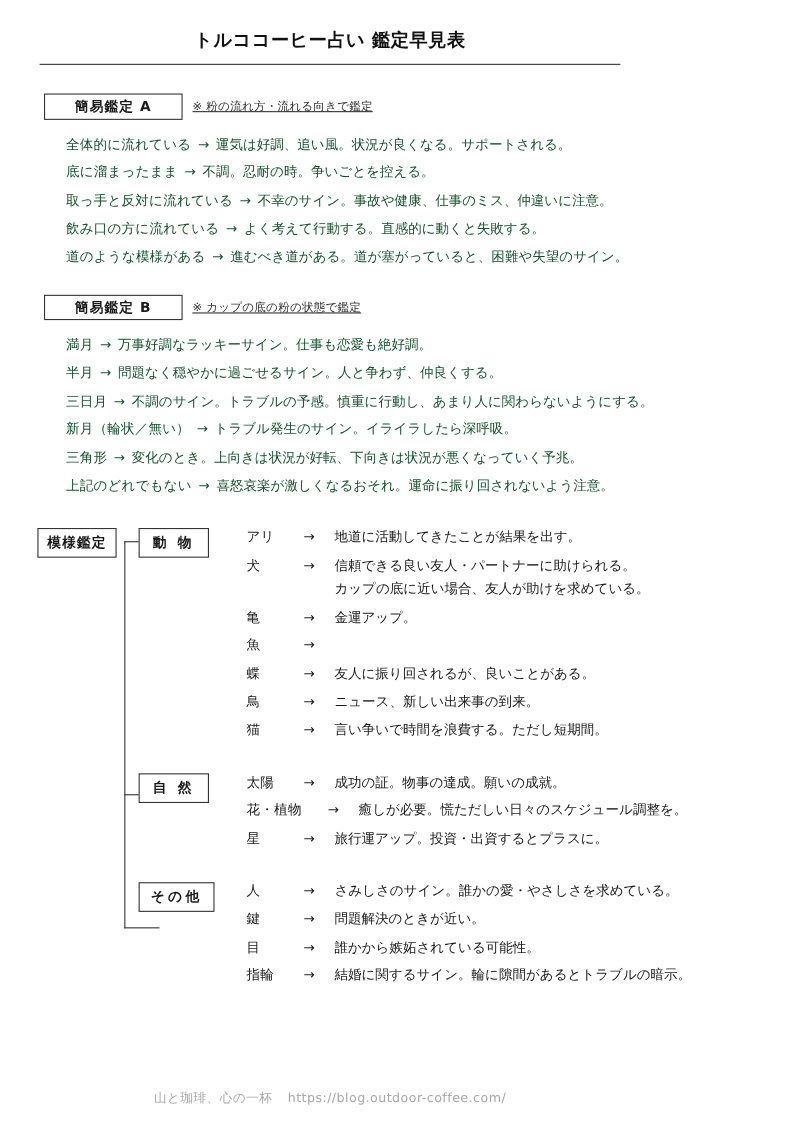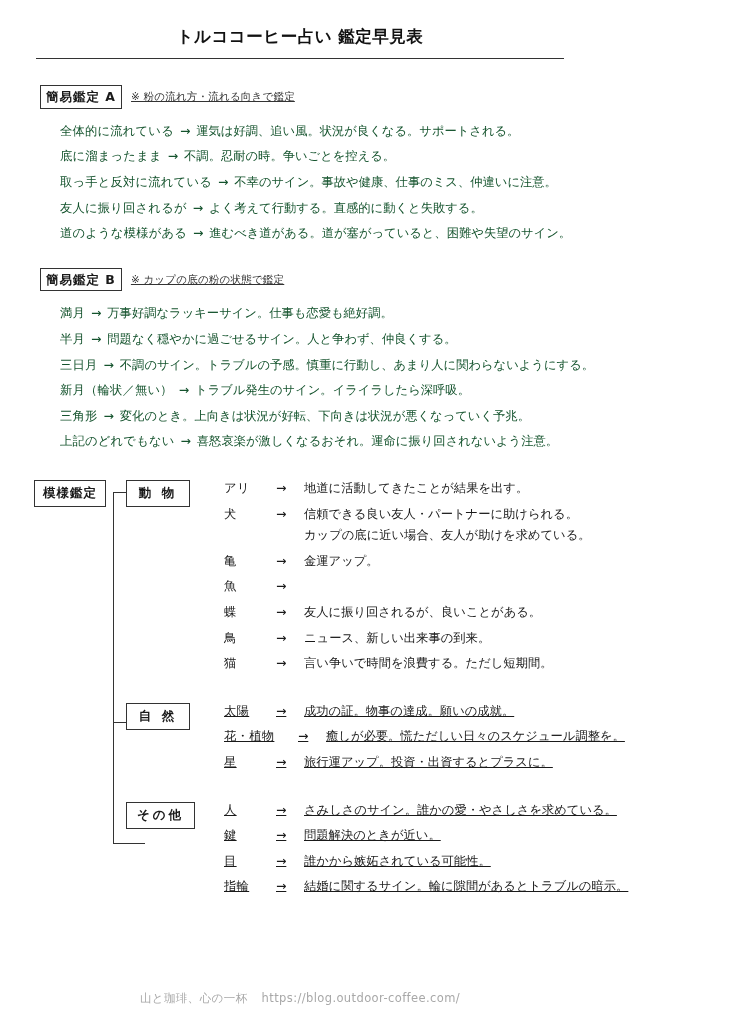--- a/index.html
+++ b/index.html
@@ -40,21 +40,21 @@
     margin-top: 26px;
   }
   .section-head {
     display: flex;
     align-items: center;
     gap: 9px;
     margin-left: 6px;
   }
   .section-label {
     border: 1.2px solid #333;
-    padding: 4px 5px;
+    padding: 4px 27px;
     font-size: 12.5px;
     font-weight: bold;
     letter-spacing: 1px;
     line-height: 1.1;
     background: #fff;
   }
   .section-note {
     font-size: 10.5px;
     color: #333;
     letter-spacing: 0.2px;
@@ -106,21 +106,20 @@
     flex: 1 1 auto;
     position: relative;
   }
   .cat-group {
     display: flex;
     align-items: flex-start;
     position: relative;
   }
   .cat-group + .cat-group {
     margin-top: 22px;
-    text-decoration: underline;
   }
   .cat-label-wrap {
     width: 86px;
     flex: 0 0 86px;
     padding-top: 0px;
   }
   .cat-label {
     border: 1.2px solid #333;
     padding: 4px 10px;
     font-size: 12.5px;
@@ -203,21 +202,21 @@
       <div class="row">
         <span class="term">全体的に流れている</span><span class="arrow">→</span><span class="desc">運気は好調、追い風。状況が良くなる。サポートされる。</span>
       </div>
       <div class="row">
         <span class="term">底に溜まったまま</span><span class="arrow">→</span><span class="desc">不調。忍耐の時。争いごとを控える。</span>
       </div>
       <div class="row">
         <span class="term">取っ手と反対に流れている</span><span class="arrow">→</span><span class="desc">不幸のサイン。事故や健康、仕事のミス、仲違いに注意。</span>
       </div>
       <div class="row">
-        <span class="term">友人に振り回されるが</span><span class="arrow">→</span><span class="desc">よく考えて行動する。直感的に動くと失敗する。</span>
+        <span class="term">飲み口の方に流れている</span><span class="arrow">→</span><span class="desc">よく考えて行動する。直感的に動くと失敗する。</span>
       </div>
       <div class="row">
         <span class="term">道のような模様がある</span><span class="arrow">→</span><span class="desc">進むべき道がある。道が塞がっていると、困難や失望のサイン。</span>
       </div>
     </div>
   </div>
 
   <div class="section">
     <div class="section-head">
       <span class="section-label">簡易鑑定 B</span>

